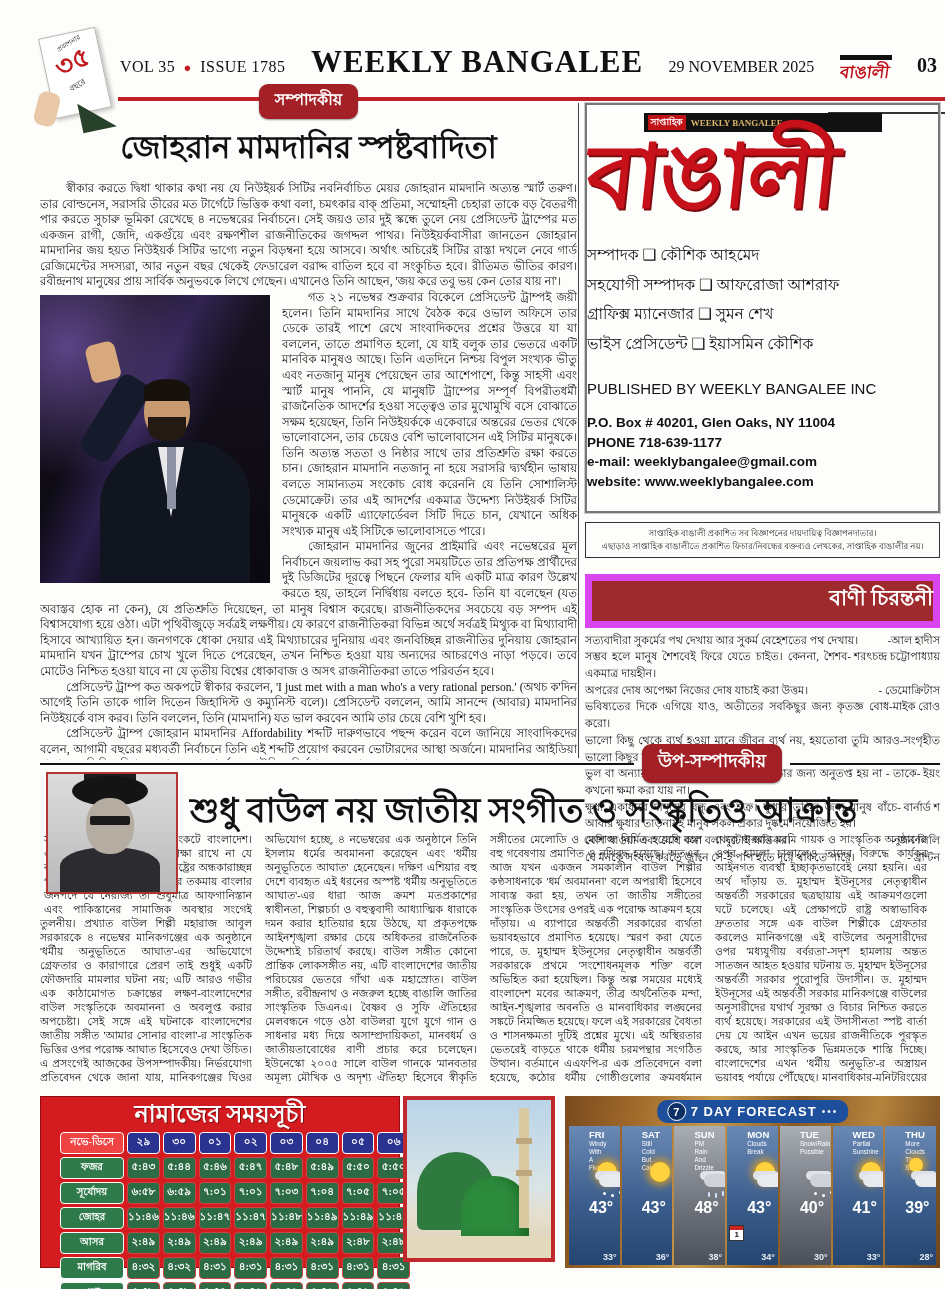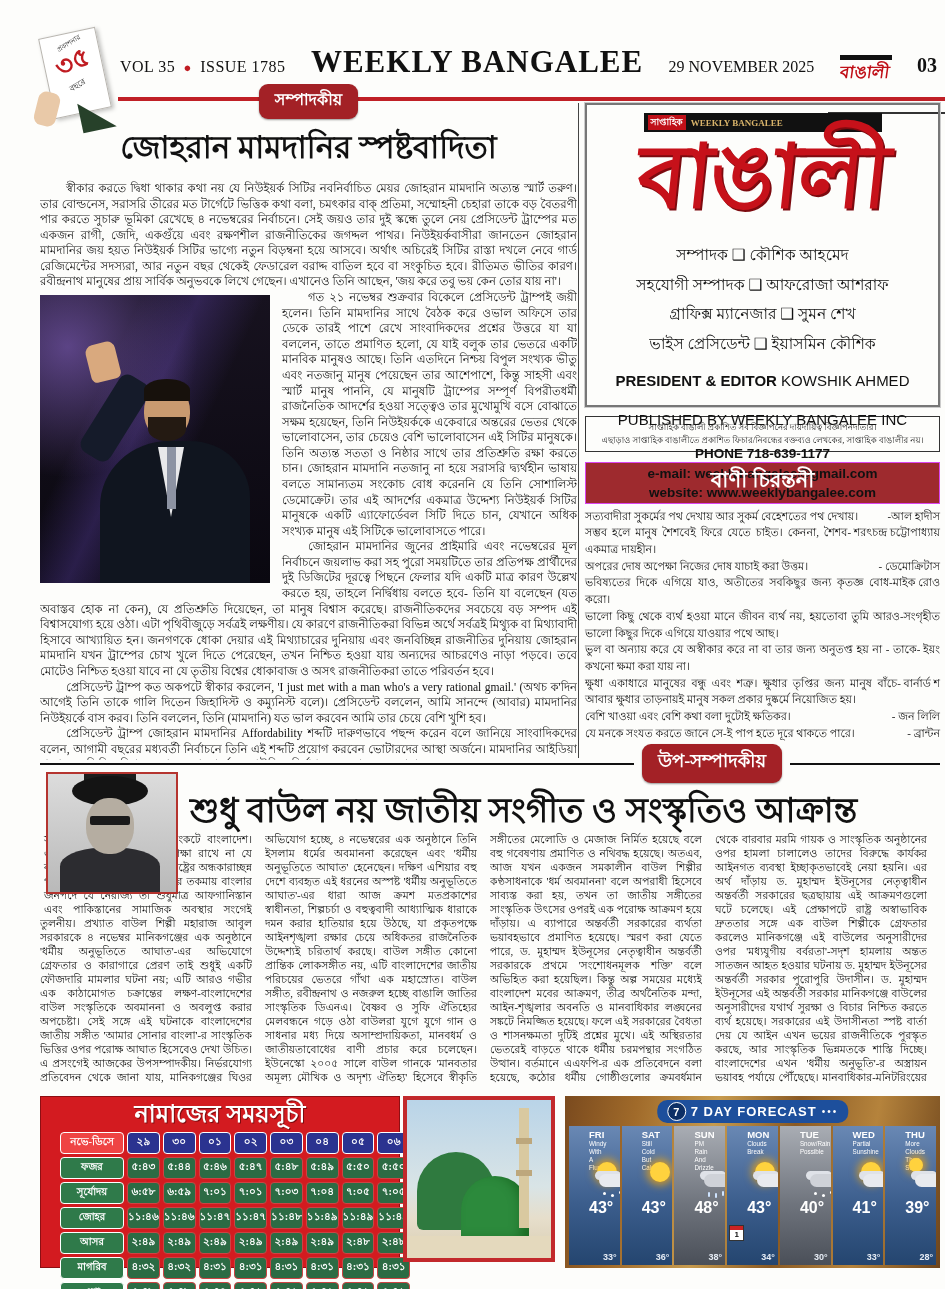--- a/index.html
+++ b/index.html
@@ -43,33 +43,33 @@
   .ph-hand{position:absolute;left:48px;top:48px;width:30px;height:38px;background:#d9a97e;border-radius:8px 8px 6px 6px;transform:rotate(-14deg);}
   .ph-arm{position:absolute;left:58px;top:78px;width:34px;height:90px;background:#151b2a;transform:rotate(32deg);border-radius:10px;}
   .ph-head{position:absolute;left:104px;top:88px;width:46px;height:56px;background:#c99a70;border-radius:50% 50% 46% 46%;}
   .ph-hair{position:absolute;left:104px;top:84px;width:46px;height:22px;background:#17110c;border-radius:50% 50% 0 0;}
   .ph-beard{position:absolute;left:108px;top:122px;width:38px;height:24px;background:#241a12;border-radius:0 0 50% 50%;}
   .ph-body{position:absolute;left:60px;top:146px;width:150px;height:142px;background:#10151f;border-radius:46% 40% 0 0;}
   .ph-shirt{position:absolute;left:118px;top:152px;width:26px;height:70px;background:#e8e8ea;clip-path:polygon(0 0,100% 0,50% 100%);}
   .ph-tie{position:absolute;left:127px;top:152px;width:9px;height:62px;background:#8d93a3;}
   
   .right-col{position:absolute;left:585px;top:103px;width:355px;}
-  .mast-box{border:2px solid #777;outline:1px solid #ccc;height:304px;text-align:center;padding-top:8px;box-sizing:border-box;}
+  .mast-box{border:2px solid #777;outline:1px solid #ccc;height:410px;padding-top:8px;box-sizing:border-box;}
   .mast-banner{width:230px;margin:0 auto;background:#111;color:#d8b36a;font-size:9px;font-weight:700;
                display:flex;align-items:center;gap:5px;padding:2px 4px;}
   .mast-banner .bn{background:#c01018;color:#fff;font-size:9px;padding:0 3px;}
   .mast-logo{color:#c6111a;font-size:88px;font-weight:700;line-height:1.05;transform:skewX(-6deg);
              text-shadow:2px 2px 0 #7d0a0f;letter-spacing:-2px;}
   .staff{font-size:15.5px;margin-top:16px;line-height:1.9;}
   .pe-line{font-size:15px;margin-top:14px;}
   .pe-line b{font-weight:700;}
   .pub-line{font-size:15px;margin-top:22px;font-family:"Liberation Sans",sans-serif;}
   .addr{font-size:13.5px;font-weight:700;margin-top:16px;line-height:1.45;font-family:"Liberation Sans",sans-serif;}
   .disc-box{border:1px solid #333;margin-top:9px;padding:4px 6px;text-align:center;font-size:8.5px;line-height:1.5;color:#222;}
-  .bani-banner{margin-top:10px;background:#9e2a2e;border:1px solid #d946ef;color:#fff;text-align:center;
+  .bani-banner{margin-top:16px;background:#9e2a2e;border:7px solid #d946ef;color:#fff;text-align:right;
                font-size:21px;font-weight:700;padding:1px 0 4px;}
   .bani-list{list-style:none;margin:4px 0 0;padding:0;font-size:11px;line-height:1.52;text-align:justify;}
   .bani-list li{position:relative;}
   .bani-list .au{float:right;font-weight:400;}
   
   .sub{position:absolute;left:40px;top:744px;width:900px;height:346px;}
   .sub-divider{display:flex;align-items:center;}
   .sub-divider .ln{flex:1;height:2px;background:#111;}
   .sub-divider .ln.short{flex:0 0 150px;}
   .sub-badge{margin:0 8px;font-size:18px;}
@@ -184,46 +184,43 @@
         <div class="ph-hand"></div>
         <div class="ph-body"></div>
         <div class="ph-shirt"></div>
         <div class="ph-tie"></div>
         <div class="ph-head"></div>
         <div class="ph-hair"></div>
         <div class="ph-beard"></div>
       </div>
       <p>গত ২১ নভেম্বর শুক্রবার বিকেলে প্রেসিডেন্ট ট্রাম্পই জয়ী হলেন। তিনি মামদানির সাথে বৈঠক করে ওভাল অফিসে তার ডেকে তারই পাশে রেখে সাংবাদিকদের প্রশ্নের উত্তরে যা যা বললেন, তাতে প্রমাণিত হলো, যে যাই বলুক তার ভেতরে একটি মানবিক মানুষও আছে। তিনি এতদিনে নিশ্চয় বিপুল সংখ্যক ভীতু এবং নতজানু মানুষ পেয়েছেন তার আশেপাশে, কিন্তু সাহসী এবং স্মার্ট মানুষ পাননি, যে মানুষটি ট্রাম্পের সম্পূর্ণ বিপরীতধর্মী রাজনৈতিক আদর্শের হওয়া সত্ত্বেও তার মুখোমুখি বসে বোঝাতে সক্ষম হয়েছেন, তিনি নিউইয়র্ককে একেবারে অন্তরের ভেতর থেকে ভালোবাসেন, তার চেয়েও বেশি ভালোবাসেন এই সিটির মানুষকে। তিনি অত্যন্ত সততা ও নিষ্ঠার সাথে তার প্রতিশ্রুতি রক্ষা করতে চান। জোহরান মামদানি নতজানু না হয়ে সরাসরি দ্ব্যর্থহীন ভাষায় বলতে সামান্যতম সংকোচ বোধ করেননি যে তিনি সোশালিস্ট ডেমোক্রেট। তার এই আদর্শের একমাত্র উদ্দেশ্য নিউইয়র্ক সিটির মানুষকে একটি এ্যাফোর্ডেবল সিটি দিতে চান, যেখানে অধিক সংখ্যক মানুষ এই সিটিকে ভালোবাসতে পারে।</p>
       <p>জোহরান মামদানির জুনের প্রাইমারি এবং নভেম্বরের মূল নির্বাচনে জয়লাভ করা সহ পুরো সময়টিতে তার প্রতিপক্ষ প্রার্থীদের দুই ডিজিটের দূরত্বে পিছনে ফেলার যদি একটি মাত্র কারণ উল্লেখ করতে হয়, তাহলে নির্দ্বিধায় বলতে হবে- তিনি যা বলেছেন (যত অবাস্তব হোক না কেন), যে প্রতিশ্রুতি দিয়েছেন, তা মানুষ বিশ্বাস করেছে। রাজনীতিকদের সবচেয়ে বড় সম্পদ এই বিশ্বাসযোগ্য হয়ে ওঠা। এটা পৃথিবীজুড়ে সর্বত্রই লক্ষণীয়। যে কারণে রাজনীতিকরা বিভিন্ন অর্থে সর্বত্রই মিথ্যুক বা মিথ্যাবাদী হিসাবে আখ্যায়িত হন। জনগণকে ধোকা দেয়ার এই মিথ্যাচারের দুনিয়ায় এবং জনবিচ্ছিন্ন রাজনীতির দুনিয়ায় জোহরান মামদানি যখন ট্রাম্পের চোখ খুলে দিতে পেরেছেন, তখন নিশ্চিত হওয়া যায় অন্যদের আচরণেও নাড়া পড়বে। তবে মোটেও নিশ্চিত হওয়া যাবে না যে তৃতীয় বিশ্বের ধোকাবাজ ও অসৎ রাজনীতিকরা তাতে পরিবর্তন হবে।</p>
-      <p>প্রেসিডেন্ট ট্রাম্প কত অকপটে স্বীকার করলেন, 'I just met with a man who's a very rational gmail.' (অথচ ক'দিন আগেই তিনি তাকে গালি দিতেন জিহাদিস্ট ও কম্যুনিস্ট বলে)। প্রেসিডেন্ট বললেন, আমি সানন্দে (আবার) মামদানির নিউইয়র্কে বাস করব। তিনি বললেন, তিনি (মামদানি) যত ভাল করবেন আমি তার চেয়ে বেশি খুশি হব।</p>
+      <p>প্রেসিডেন্ট ট্রাম্প কত অকপটে স্বীকার করলেন, 'I just met with a man who's a very rational person.' (অথচ ক'দিন আগেই তিনি তাকে গালি দিতেন জিহাদিস্ট ও কম্যুনিস্ট বলে)। প্রেসিডেন্ট বললেন, আমি সানন্দে (আবার) মামদানির নিউইয়র্কে বাস করব। তিনি বললেন, তিনি (মামদানি) যত ভাল করবেন আমি তার চেয়ে বেশি খুশি হব।</p>
       <p>প্রেসিডেন্ট ট্রাম্প জোহরান মামদানির Affordability শব্দটি দারুণভাবে পছন্দ করেন বলে জানিয়ে সাংবাদিকদের বলেন, আগামী বছরের মধ্যবর্তী নির্বাচনে তিনি এই শব্দটি প্রয়োগ করবেন ভোটারদের আস্থা অর্জনে। মামদানির আইডিয়া গ্রহণ করে তিনিও বিপুল সংখ্যক 'এ্যাফোর্ডেবল হাউজিং' নির্মাণ করতে চান বলে জানান।</p>
 
     </div>
   </div>
   <div class="vdiv"></div>
 
   <div class="right-col">
     <div class="mast-box">
       <div class="mast-banner">
         <span class="bn">সাপ্তাহিক</span>
         <span>WEEKLY BANGALEE</span>
       </div>
       <div class="mast-logo">বাঙালী</div>
       <div class="staff">
         <div>সম্পাদক ❑ কৌশিক আহমেদ</div>
         <div>সহযোগী সম্পাদক ❑ আফরোজা আশরাফ</div>
         <div>গ্রাফিক্স ম্যানেজার ❑ সুমন শেখ</div>
         <div>ভাইস প্রেসিডেন্ট ❑ ইয়াসমিন কৌশিক</div>
       </div>
-      <div class="pe-line" style="font-family:'Liberation Sans',sans-serif;">
-        <b>PRESIDENT &amp; EDITOR</b>
-        <span>KOWSHIK AHMED</span>
-      </div>
       <div class="pub-line">PUBLISHED BY WEEKLY BANGALEE INC</div>
       <div class="addr">
+        <div>P.O. Box # 40201, Glen Oaks, NY 11004</div>
         <div>PHONE 718-639-1177</div>
         <div>e-mail: weeklybangalee@gmail.com</div>
         <div>website: www.weeklybangalee.com</div>
       </div>
     </div>
     <div class="disc-box">
       <div>সাপ্তাহিক বাঙালী প্রকাশিত সব বিজ্ঞাপনের দায়দায়িত্ব বিজ্ঞাপনদাতার।</div>
       <div>এছাড়াও সাপ্তাহিক বাঙালীতে প্রকাশিত ফিচার/নিবন্ধের বক্তব্যও লেখকের, সাপ্তাহিক বাঙালীর নয়।</div>
     </div>
     <div class="bani-banner">বাণী চিরন্তনী</div>

